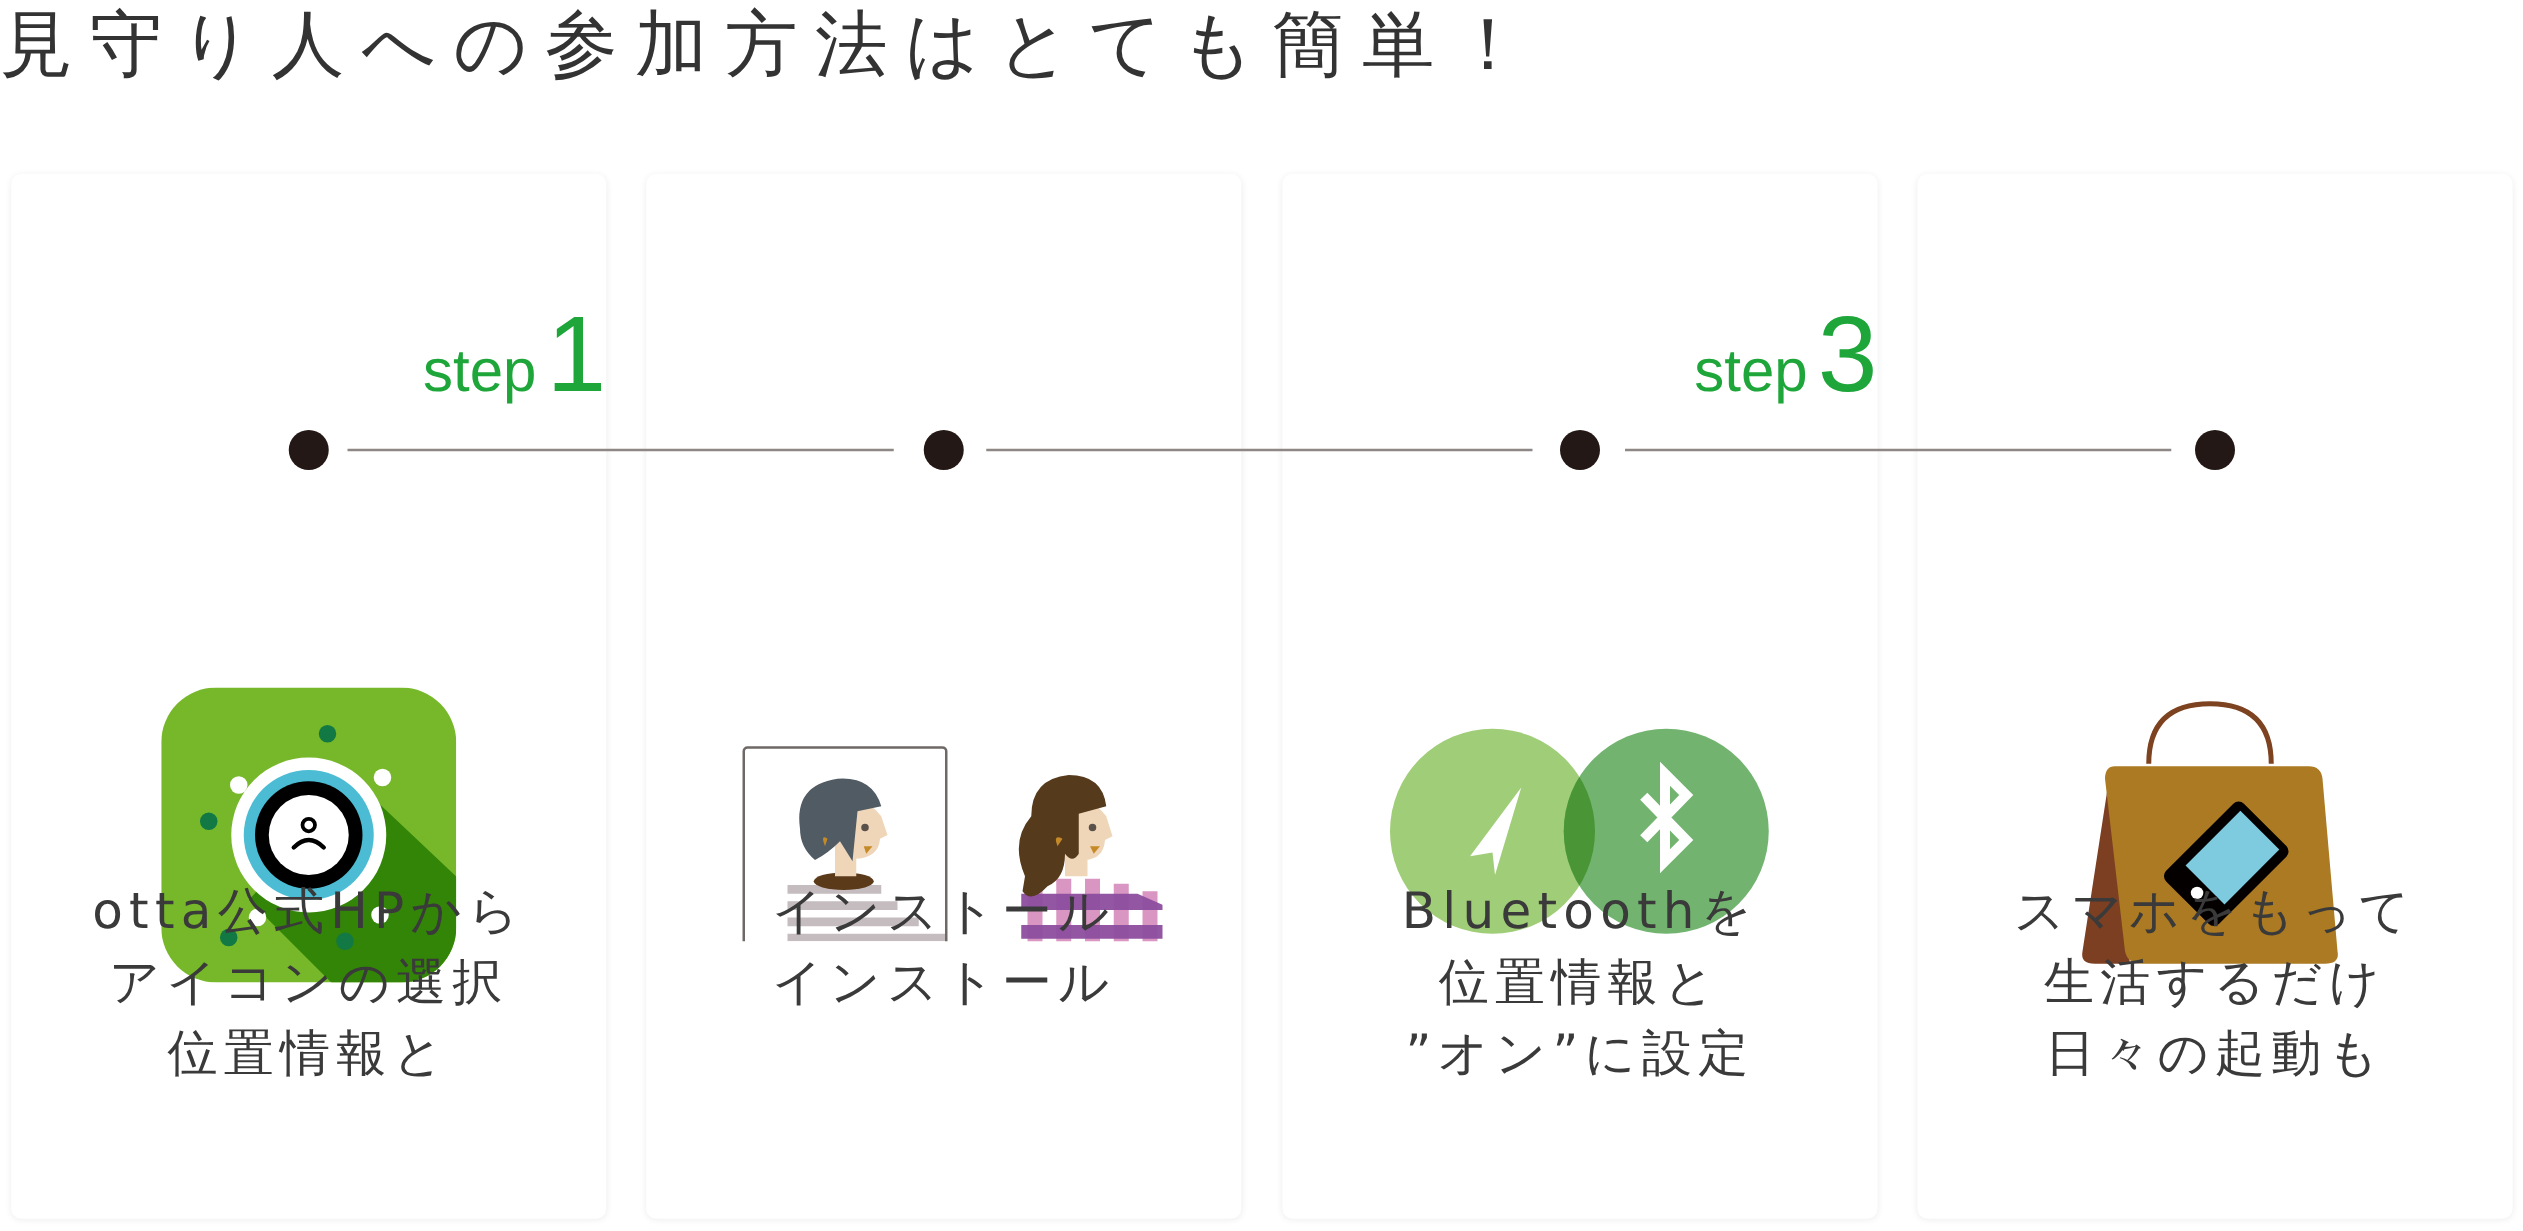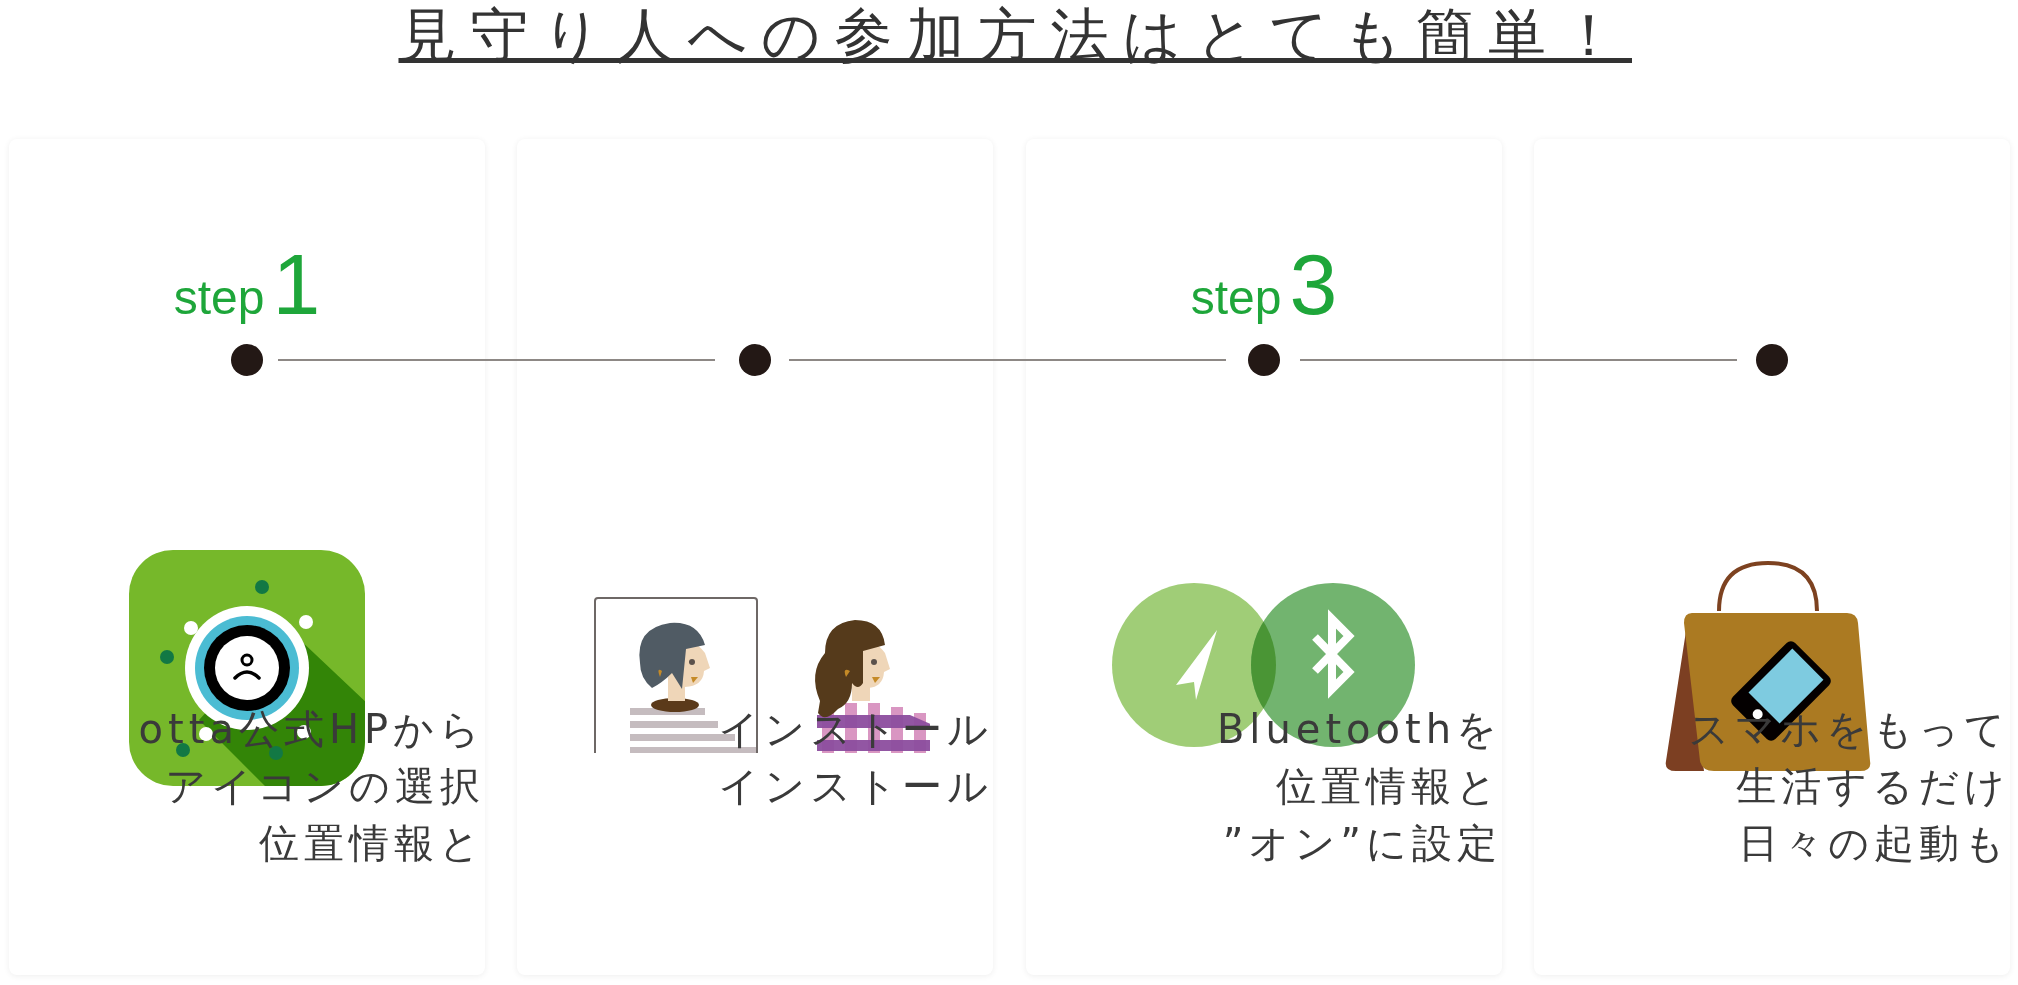--- a/index.html
+++ b/index.html
@@ -3,53 +3,53 @@
 <meta charset="utf-8">
 <style>
   html, body { margin: 0; padding: 0; background: #ffffff; }
   body {
     width: 2018px; height: 985px; position: relative; overflow: hidden;
     font-family: "DejaVu Sans", "Liberation Sans", sans-serif;
     color: #333333;
   }
   .title {
     position: absolute; left: 0; top: 0; width: 1632px; height: 70px;
-    text-align: right; font-size: 58px; letter-spacing: 14px; line-height: 70px;
-    color: #333333; font-weight: normal; margin: 0; text-decoration: underline;
+    text-align: left; font-size: 58px; letter-spacing: 14px; line-height: 70px;
+    color: #333333; font-weight: normal; margin: 0;
   }
   .card {
     position: absolute; top: 139px; width: 476px; height: 836px;
     background: #ffffff; border-radius: 8px;
     box-shadow: 0 1px 6px rgba(0,0,0,0.07);
   }
   #card-1 { left: 9px; }
   #card-2 { left: 517px; }
   #card-3 { left: 1026px; }
   #card-4 { left: 1534px; }
 
   .step-label {
-    position: absolute; top: 96px; left: 0; width: 100%; text-align: center;
+    position: absolute; top: 96px; left: 0; width: 100%; text-align: right;
     color: #1ea63a; font-family: "Liberation Sans", sans-serif; white-space: nowrap;
   }
   .step-word { font-size: 48px; vertical-align: baseline; }
   .step-num { font-size: 86px; margin-left: 8px; vertical-align: baseline; }
 
   .dot {
     position: absolute; top: 205px; width: 32px; height: 32px; border-radius: 50%;
     background: #231815; left: 50%; margin-left: -16px; z-index: 2;
   }
   .timeline {
     position: absolute; top: 359px; height: 2px; background: #8d8885; z-index: 1;
   }
 
   .illus { position: absolute; top: 270px; left: 0; width: 100%; height: 280px; }
   .illus svg { position: absolute; left: 50%; transform: translateX(-50%); }
 
   .desc {
-    position: absolute; top: 562px; left: 0; width: 100%; text-align: right;
+    position: absolute; top: 562px; left: 0; width: 100%; text-align: center;
     font-size: 40px; line-height: 57px; letter-spacing: 5px; color: #3a3a3a;
   }
   .desc div { white-space: nowrap; }
 </style>
 </head>
 <body>
 
 <h1 class="title">見守り人への参加方法はとても簡単！</h1>
 
 <div class="timeline" style="left:278px; width:437px;"></div>

